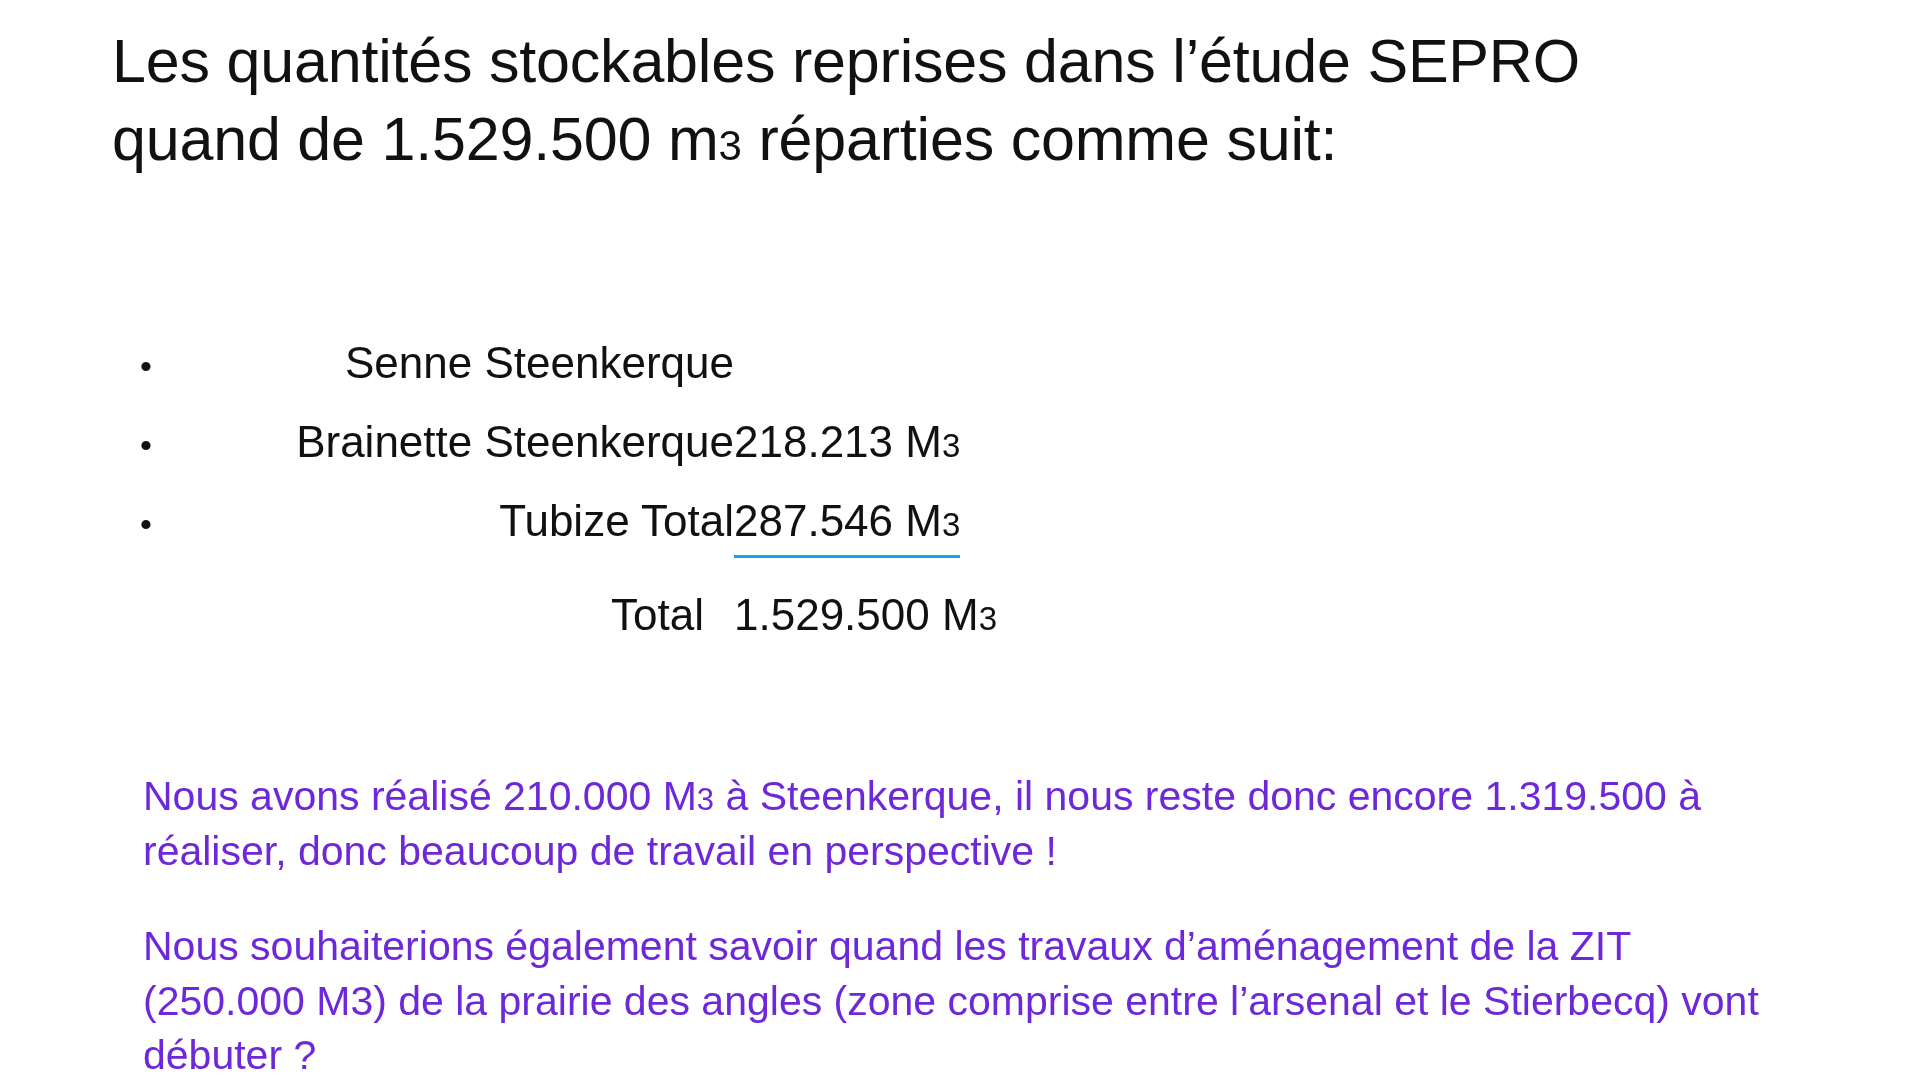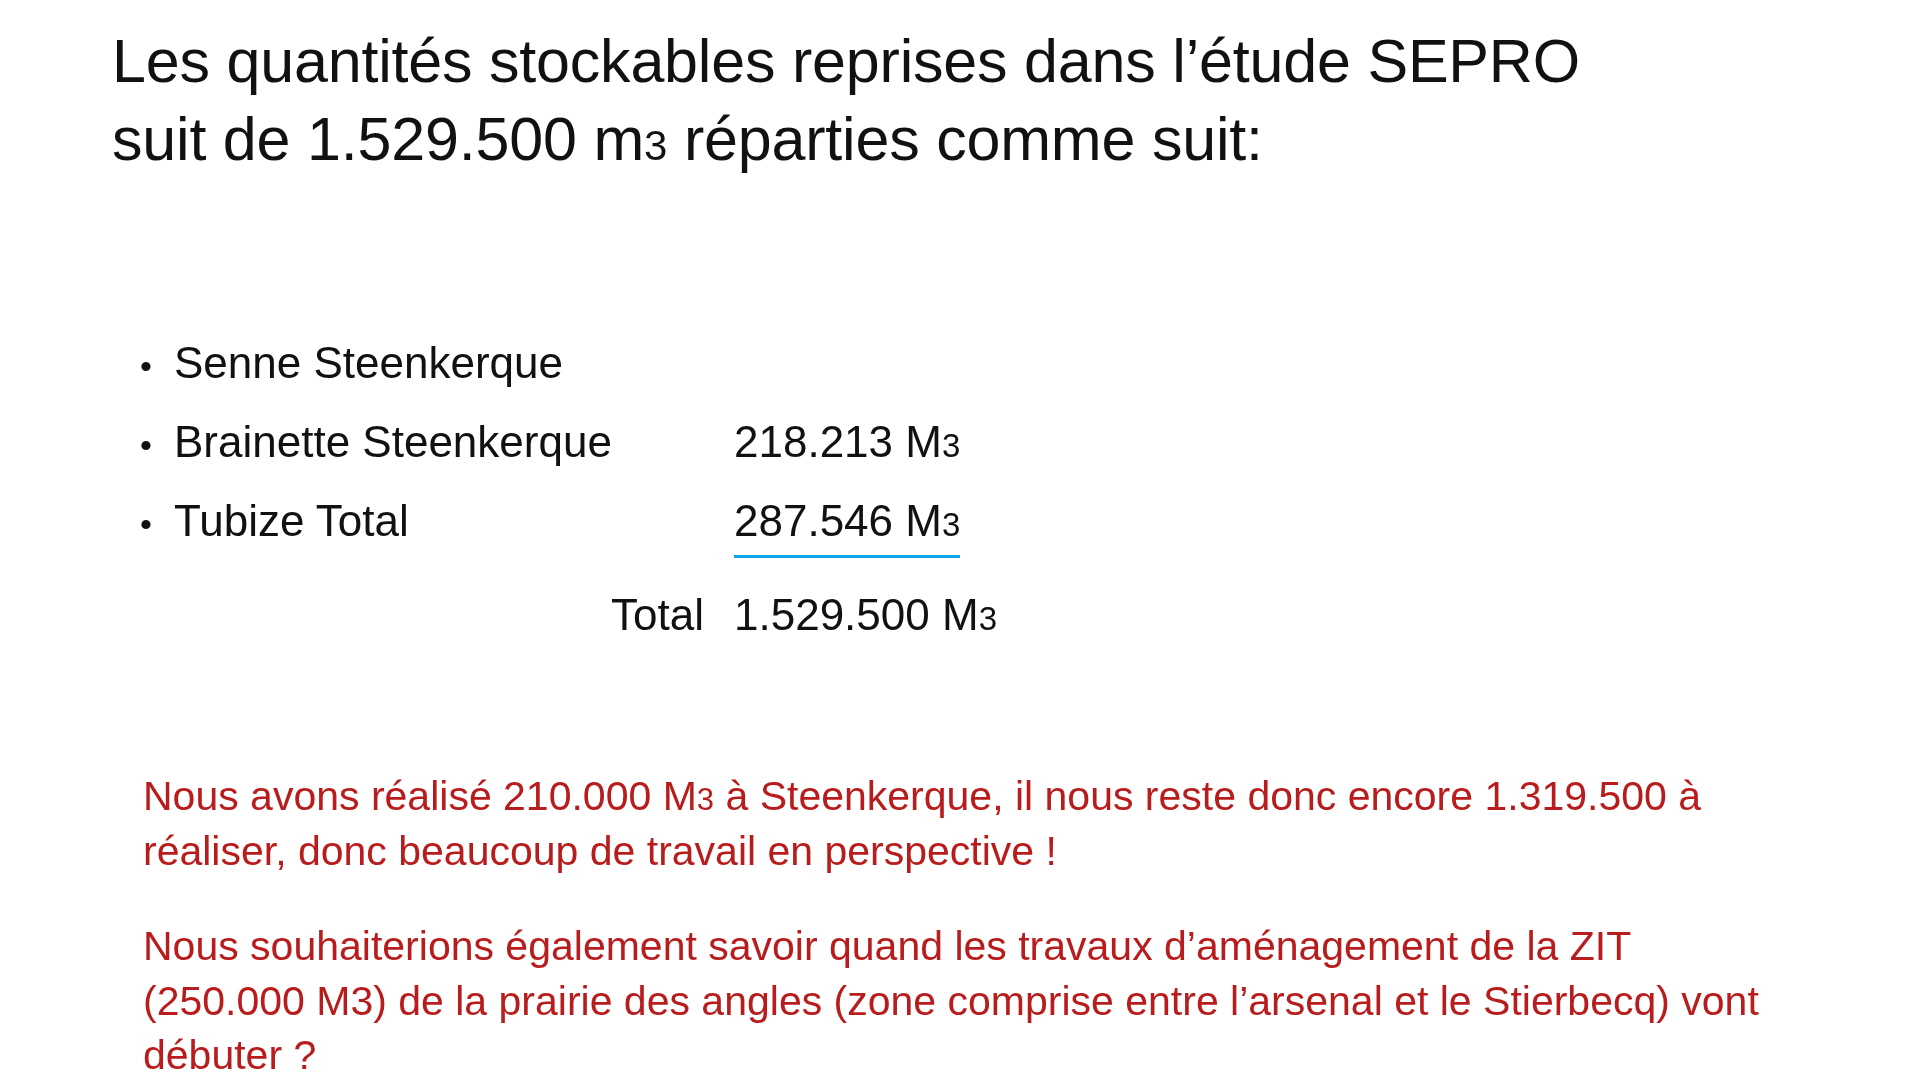--- a/index.html
+++ b/index.html
@@ -52,20 +52,21 @@
   .bullet-dot {
     width: 34px;
     flex: 0 0 34px;
     font-size: 34px;
     line-height: 1;
     color: #111111;
   }
   .bullet-label {
     flex: 0 0 560px;
     white-space: nowrap;
+    text-align: right;
   }
   .bullet-value {
     white-space: nowrap;
   }
   .bullet-value .unit {
     font-size: 33px;
   }
   .underlined .bullet-value {
     border-bottom: 3px solid #0ea5e9;
     padding-bottom: 2px;
@@ -93,34 +94,34 @@
   }
   .paragraphs {
     position: absolute;
     left: 143px;
     top: 728px;
     width: 1660px;
   }
   .para {
     font-size: 41px;
     line-height: 1.33;
-    color: #b91c1c;
+    color: #6d28d9;
     margin-bottom: 30px;
   }
   .para:last-child { margin-bottom: 0; }
   .para .unit { font-size: 31px; }
 </style>
 </head>
 <body>
 
 <div class="slide">
 
   <div class="title">
     <span>Les quantités stockables reprises dans l’étude SEPRO</span><br>
-    <span>suit de 1.529.500 m</span><span class="sub">3</span><span> réparties comme suit:</span>
+    <span>quand de 1.529.500 m</span><span class="sub">3</span><span> réparties comme suit:</span>
   </div>
 
   <div class="bullets">
 
     <div class="bullet-row">
       <span class="bullet-dot">•</span>
       <span class="bullet-label">Senne Steenkerque</span>
     </div>
 
     <div class="bullet-row">

